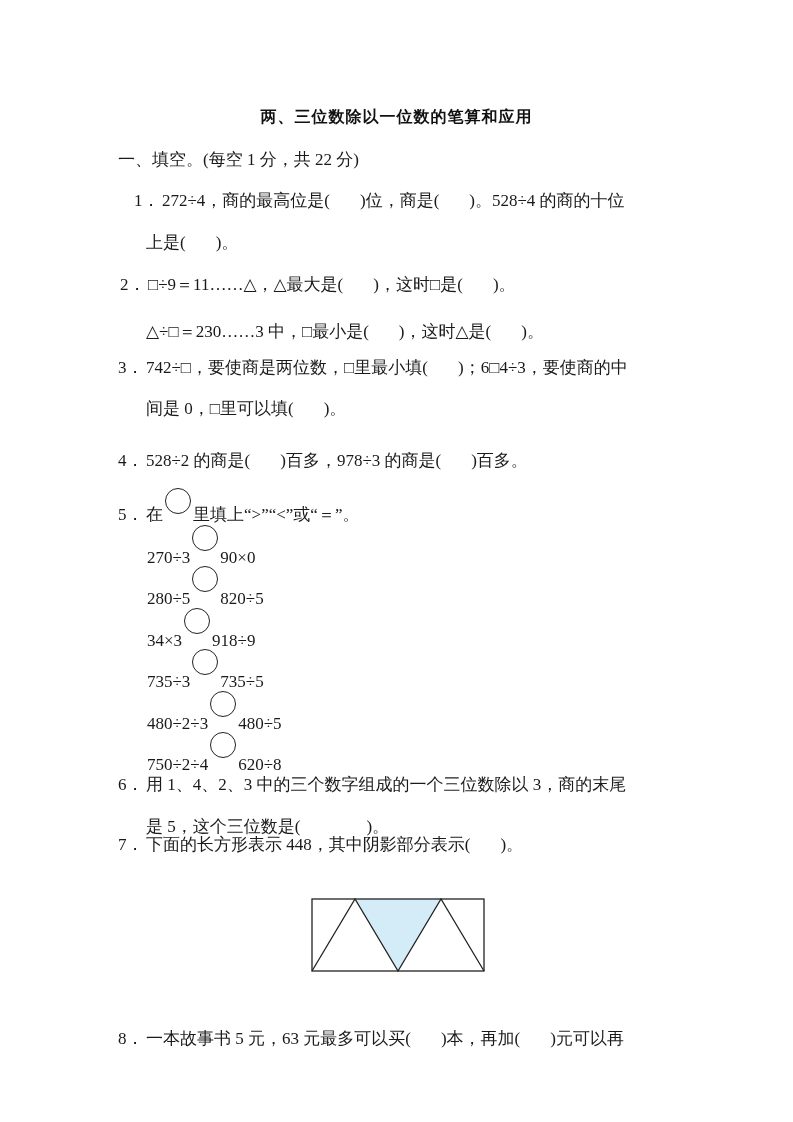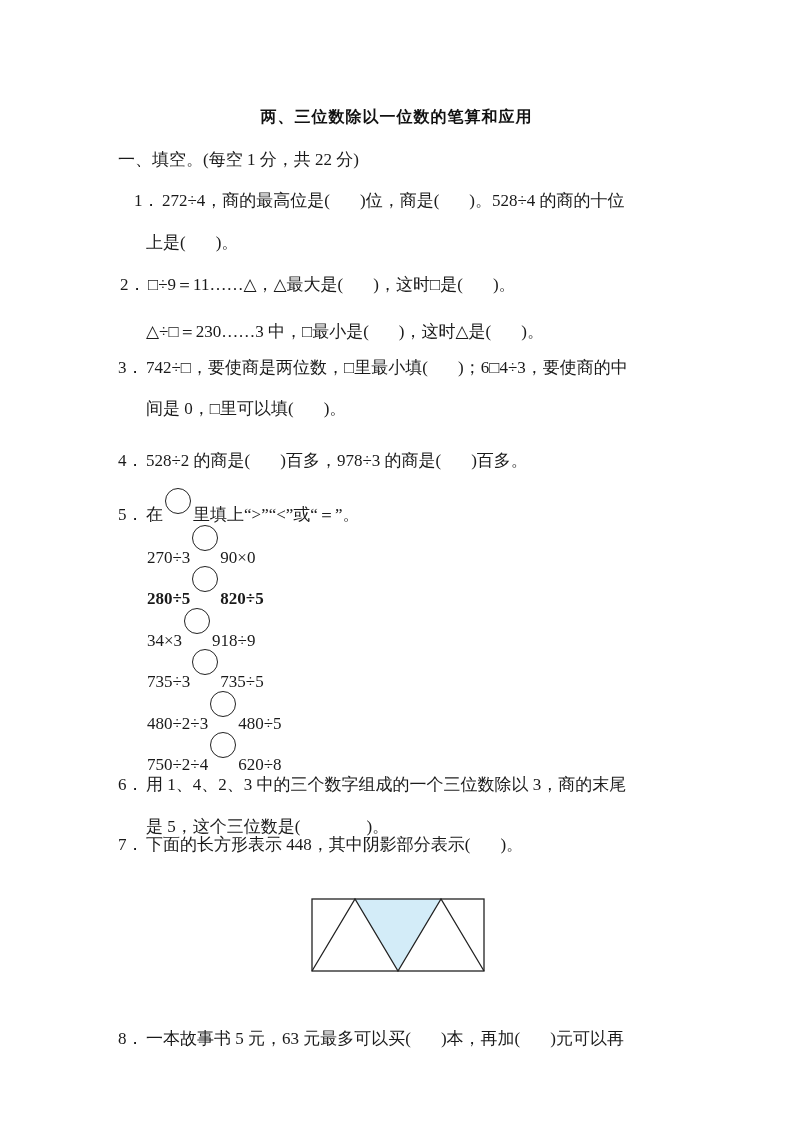--- a/index.html
+++ b/index.html
@@ -61,21 +61,21 @@
   <span class="num">4．</span><span>528÷2 的商是(</span><span class="blank bmd"></span><span>)百多，978÷3 的商是(</span><span class="blank bmd"></span><span>)百多。</span>
 </div>
 
 <div class="line" style="top:488px;left:118px;">
   <span class="num">5．</span><span>在</span><span class="circle inline"></span><span>里填上“&gt;”“&lt;”或“＝”。</span>
 </div>
 
 <div class="cmp" style="top:533px;">
   <span>270÷3</span><span class="circle"></span><span>90×0</span>
 </div>
-<div class="cmp" style="top:574px;font-weight:bold;">
+<div class="cmp" style="top:574px;">
   <span>280÷5</span><span class="circle"></span><span>820÷5</span>
 </div>
 <div class="cmp" style="top:616px;">
   <span>34×3</span><span class="circle"></span><span>918÷9</span>
 </div>
 <div class="cmp" style="top:657px;">
   <span>735÷3</span><span class="circle"></span><span>735÷5</span>
 </div>
 <div class="cmp" style="top:699px;">
   <span>480÷2÷3</span><span class="circle"></span><span>480÷5</span>

